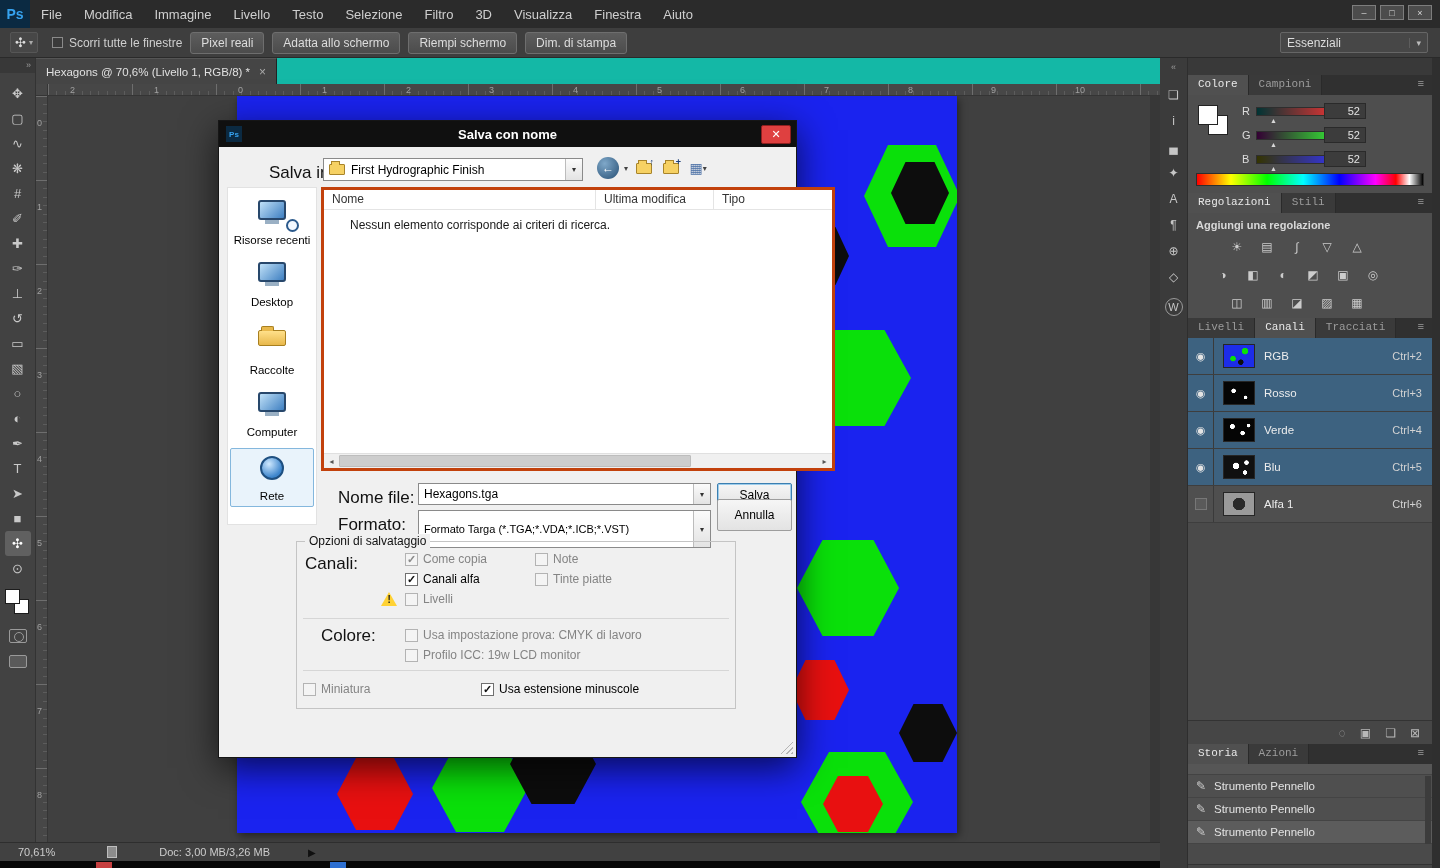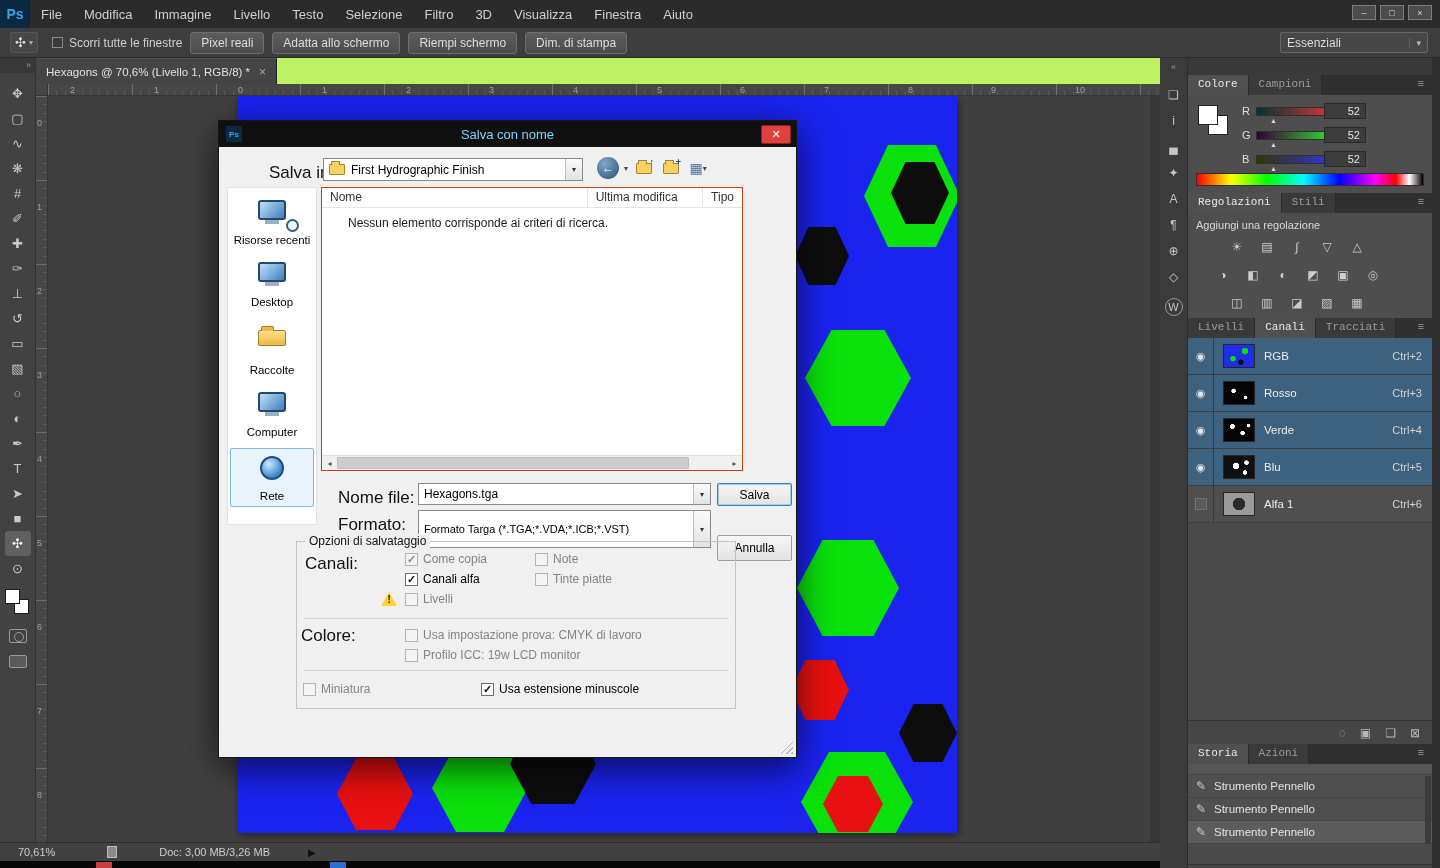--- a/index.html
+++ b/index.html
@@ -29,21 +29,21 @@
   .tool { width:26px; height:25px; display:flex; align-items:center; justify-content:center; color:#c9c9c9; font-size:13px; cursor:pointer; }
   .tool.active { background:#606060; border-radius:3px; color:#fff; }
   .swatchwrap { position:relative; width:26px; height:30px; margin:8px auto 0; }
   .sw { position:absolute; width:15px; height:15px; background:#fff; border:1px solid #1c1c1c; }
   .sw.bg2 { left:9px; top:10px; } .sw.fg { left:0; top:0; z-index:2; }
   .qmask { width:18px; height:14px; border:1px solid #9a9a9a; border-radius:2px; margin:10px auto 0; position:relative; }
   .qmask::after { content:""; position:absolute; left:4px; top:2px; width:8px; height:8px; border:1px solid #9a9a9a; border-radius:50%; }
   .smode { width:18px; height:13px; border:1px solid #9a9a9a; border-radius:2px; margin:12px auto 0; background:#5a5a5a; }
 
   
-  .tabbar { position:absolute; left:36px; top:58px; width:1124px; height:26px; background:#bef264; display:flex; align-items:flex-end; z-index:15; }
+  .tabbar { position:absolute; left:36px; top:58px; width:1124px; height:26px; background:#14b8a6; display:flex; align-items:flex-end; z-index:15; }
   .dtab { height:26px; background:#454545; border-right:1px solid #222; border-top:1px solid #555; display:flex; align-items:center; gap:9px; padding:0 10px; font-size:11.5px; color:#e0e0e0; }
   .dtab .x { color:#aaa; font-size:12px; }
 
   
   .rcorner { position:absolute; left:36px; top:84px; width:12px; height:12px; background:#474747; border-right:1px solid #353535; border-bottom:1px solid #353535; z-index:14;}
   .rulerh { position:absolute; left:48px; top:84px; width:1112px; height:12px; background:#474747; border-bottom:1px solid #353535; z-index:14;
     background-image:repeating-linear-gradient(90deg,#6e6e6e 0 1px,transparent 1px 84px),repeating-linear-gradient(90deg,#5c5c5c 0 1px,transparent 1px 8.4px);
     background-size:100% 100%,100% 4px; background-position:0 0,0 100%; background-repeat:repeat,no-repeat; }
   .rulerv { position:absolute; left:36px; top:96px; width:12px; height:746px; background:#474747; border-right:1px solid #353535; z-index:14;
     background-image:repeating-linear-gradient(180deg,#6e6e6e 0 1px,transparent 1px 84px),repeating-linear-gradient(180deg,#5c5c5c 0 1px,transparent 1px 8.4px);
@@ -60,21 +60,21 @@
   .page-ic { width:10px; height:12px; border:1px solid #bdbdbd; background:#8c8c8c; margin-left:52px; }
   .statusbar .doc { margin-left:42px; }
   .statusbar .arr { margin-left:38px; color:#101010; font-size:10px; }
   .taskbar { position:absolute; left:0; top:861px; width:1160px; height:7px; background:#070707; z-index:20; }
   .tb-ic { position:absolute; top:1px; height:6px; width:16px; }
 
   
   .dlg { position:absolute; left:218px; top:120px; width:579px; height:638px; background:#f0f0f0; border:1px solid #161616; box-shadow:0 10px 34px rgba(0,0,0,.65); z-index:50; font-size:12px; color:#000; }
   .dtitle { position:absolute; left:0; top:0; right:0; height:26px; background:#101010; display:flex; align-items:center; }
   .dps { width:16px; height:16px; margin-left:7px; background:#0b2a42; color:#36a3f0; font-size:8px; font-weight:bold; display:flex; align-items:center; justify-content:center; }
-  .dtext { position:absolute; left:0; right:0; text-align:center; color:#7dd3fc; font-size:13px; }
+  .dtext { position:absolute; left:0; right:0; text-align:center; color:#ffffff; font-size:13px;font-weight:bold; }
   .dclose { position:absolute; right:5px; top:4px; width:30px; height:19px; background:#df4040; border:1px solid #8e1f1f; border-radius:2px; color:#fff; font-size:11px; display:flex; align-items:center; justify-content:center; }
   .lbl { position:absolute; font-size:17px; color:#111; }
   .combo { position:absolute; background:#fff; border:1px solid #8a8a8a; display:flex; align-items:center; padding-left:5px; font-size:12px; }
   .combo .tx { white-space:nowrap; overflow:hidden; }
   .carrow { margin-left:auto; width:17px; align-self:stretch; display:flex; align-items:center; justify-content:center; background:linear-gradient(#fbfbfb,#e3e3e3); border-left:1px solid #bcbcbc; font-size:8px; color:#333; }
   .mini-folder { width:16px; height:11px; background:#f6d163; border:1px solid #a8842a; border-radius:1px; position:relative; margin-right:6px; flex:none; }
   .mini-folder::before { content:""; position:absolute; top:-4px; left:1px; width:7px; height:3px; background:#f6d163; border:1px solid #a8842a; border-bottom:none; }
   .navrow { position:absolute; left:378px; top:36px; display:flex; align-items:center; gap:5px; }
   .nav-circle { width:22px; height:22px; border-radius:50%; background:radial-gradient(circle at 35% 30%,#7fa8c9,#274f74); color:#fff; font-size:12px; display:flex; align-items:center; justify-content:center; }
   .navcar { font-size:8px; color:#444; }
@@ -87,21 +87,21 @@
   .place { width:84px; padding:5px 0 4px; text-align:center; font-size:11.5px; color:#000; border:1px solid transparent; }
   .place.sel { background:#e9f3fb; border:1px solid #84b7dd; border-radius:2px; }
   .pl-ic { height:30px; position:relative; margin-bottom:4px; }
   .ic-mon { width:28px; height:20px; margin:0 auto; background:linear-gradient(135deg,#bfe0f7,#3e7fc1); border:2px solid #27476b; border-radius:3px; position:relative; }
   .ic-mon::after { content:""; position:absolute; left:50%; transform:translateX(-50%); bottom:-6px; width:14px; height:4px; background:#9ab0c4; }
   .ic-clock { position:absolute; right:14px; bottom:-2px; width:13px; height:13px; border-radius:50%; background:#f2f8ff; border:2px solid #2c5a8c; }
   .ic-folder { width:28px; height:16px; background:linear-gradient(#ffe08a,#e8b84b); border:1px solid #a87f1f; border-radius:2px; position:relative; margin:6px auto 0; }
   .ic-folder::before { content:""; position:absolute; top:-5px; left:2px; width:11px; height:4px; background:#e8b84b; border:1px solid #a87f1f; border-bottom:none; border-radius:2px 2px 0 0; }
   .ic-globe { width:24px; height:24px; border-radius:50%; margin:2px auto 0; background:radial-gradient(circle at 35% 30%,#cfe9ff,#3d85cc 70%); border:2px solid #1e4f80; }
 
-  .listwrap { position:absolute; left:102px; top:66px; width:422px; height:284px; background:#fff; border:1px solid #c2410c; }
+  .listwrap { position:absolute; left:102px; top:66px; width:514px; height:284px; background:#fff; border:3px solid #c2410c; }
   .lhead { height:20px; display:flex; border-bottom:1px solid #e4e4e4; font-size:12px; color:#333; }
   .lcol { padding:2px 8px; border-right:1px solid #e4e4e4; }
   .lmsg { position:absolute; left:26px; top:28px; font-size:12px; color:#1a1a1a; }
   .lscroll { position:absolute; left:0; right:0; bottom:0; height:15px; background:#f0f0f0; border-top:1px solid #e0e0e0; }
   .lsbtn { position:absolute; top:0; width:15px; height:14px; font-size:8px; color:#555; display:flex; align-items:center; justify-content:center; background:#f0f0f0; }
   .lsthumb { position:absolute; left:15px; top:1px; width:352px; height:12px; background:#cdcdcd; border:1px solid #bdbdbd; border-radius:1px; }
 
   .win-btn { position:absolute; width:75px; height:23px; background:linear-gradient(#f6f6f6,#e3e3e3); border:1px solid #9d9d9d; border-radius:2px; font-size:12px; color:#000; display:flex; align-items:center; justify-content:center; font-family:"Liberation Sans",sans-serif; }
   .win-btn.def { border:1px solid #3c7fb1; box-shadow:0 0 0 1px #9ecdeb inset; }
 
@@ -141,21 +141,21 @@
   .sltrack { width:88px; height:9px; border:1px solid #2e2e2e; position:relative; }
   .tr-r { background:linear-gradient(to right,#003434,#ff3434); }
   .tr-g { background:linear-gradient(to right,#340034,#34ff34); }
   .tr-b { background:linear-gradient(to right,#343400,#3434ff); }
   .slhandle { position:absolute; left:15%; bottom:-9px; font-size:7px; color:#d8d8d8; }
   .slval { position:absolute; left:136px; width:42px; height:16px; background:#3c3c3c; border:1px solid #2a2a2a; color:#e2e2e2; font-size:11px; display:flex; align-items:center; justify-content:flex-end; padding-right:5px; }
   .ramp { position:absolute; left:8px; right:8px; top:78px; height:13px; border:1px solid #2e2e2e;
     background:linear-gradient(to right,#ff0000 0%,#ffff00 15%,#00ff00 31%,#00ffff 47%,#0000ff 63%,#ff00ff 79%,#ff0000 88%,#ffffff 94%,#000000 100%); }
 
   .adjp { height:105px; background:#4e4e4e; position:relative; font-size:11px; }
-  .adjtitle { position:absolute; left:8px; top:6px; color:#d8d8d8; }
+  .adjtitle { position:absolute; left:8px; top:6px; color:#d8d8d8;font-weight:bold; }
   .adjrow { position:absolute; display:flex; gap:4px; }
   .adjic { width:26px; height:20px; display:flex; align-items:center; justify-content:center; color:#cccccc; font-size:12px; border-radius:2px; }
 
   .chp { height:406px; background:#4a4a4a; position:relative; }
   .chrow { height:37px; display:flex; align-items:center; background:#4f4f4f; border-bottom:1px solid #3e3e3e; }
   .chrow.selected { background:#3d6280; }
   .eye { width:26px; align-self:stretch; border-right:1px solid #3a3a3a; display:flex; align-items:center; justify-content:center; color:#e4e4e4; font-size:11px; }
   .eyebox { width:12px; height:12px; border:1px solid #777; background:#5a5a5a; }
   .thumb { width:32px; height:24px; border:1px solid #262626; margin:0 9px; flex:none; }
   .t-rgb { background-color:#1d2de8; background-image:radial-gradient(circle at 70% 28%,#0ae00a 3px,transparent 3.5px),radial-gradient(circle at 30% 62%,#0ae00a 2.5px,transparent 3px),radial-gradient(circle at 56% 78%,#0d0d0d 2.5px,transparent 3px); }
@@ -399,21 +399,21 @@
     <span class="tx">Hexagons.tga</span>
     <span class="carrow">▾</span>
   </div>
   <button class="win-btn def" style="left:498px;top:362px">Salva</button>
 
   <span class="lbl" style="left:119px;top:394px">Formato:</span>
   <div class="combo" style="left:199px;top:389px;width:293px;height:38px;font-size:11px">
     <span class="tx">Formato Targa (*.TGA;*.VDA;*.ICB;*.VST)</span>
     <span class="carrow">▾</span>
   </div>
-  <button class="win-btn" style="left:498px;top:414px;height:26px">Annulla</button>
+  <button class="win-btn" style="left:498px;top:378px;height:32px">Annulla</button>
 
   <div class="fset">
     <span class="leg">Opzioni di salvataggio</span>
     <span class="lbl" style="left:8px;top:12px">Canali:</span>
 
     <div class="cb dis" style="left:108px;top:10px">
       <span class="cbxb">
           <span>✓</span>
         </span>
       <span class="cbl">Come copia</span>
@@ -432,21 +432,21 @@
       <span class="cbxb"></span>
       <span class="cbl">Tinte piatte</span>
     </div>
     <span class="warn" style="position:absolute;left:84px;top:50px"></span>
     <div class="cb dis" style="left:108px;top:50px">
       <span class="cbxb"></span>
       <span class="cbl">Livelli</span>
     </div>
 
     <div class="sep" style="top:76px"></div>
-    <span class="lbl" style="left:4px;top:84px">Colore:</span>
+    <span class="lbl" style="left:24px;top:84px">Colore:</span>
     <div class="cb dis" style="left:108px;top:86px">
       <span class="cbxb"></span>
       <span class="cbl">Usa impostazione prova:  CMYK di lavoro</span>
     </div>
     <div class="cb dis" style="left:108px;top:106px">
       <span class="cbxb"></span>
       <span class="cbl">Profilo ICC:  19w LCD monitor</span>
     </div>
 
     <div class="sep" style="top:128px"></div>

